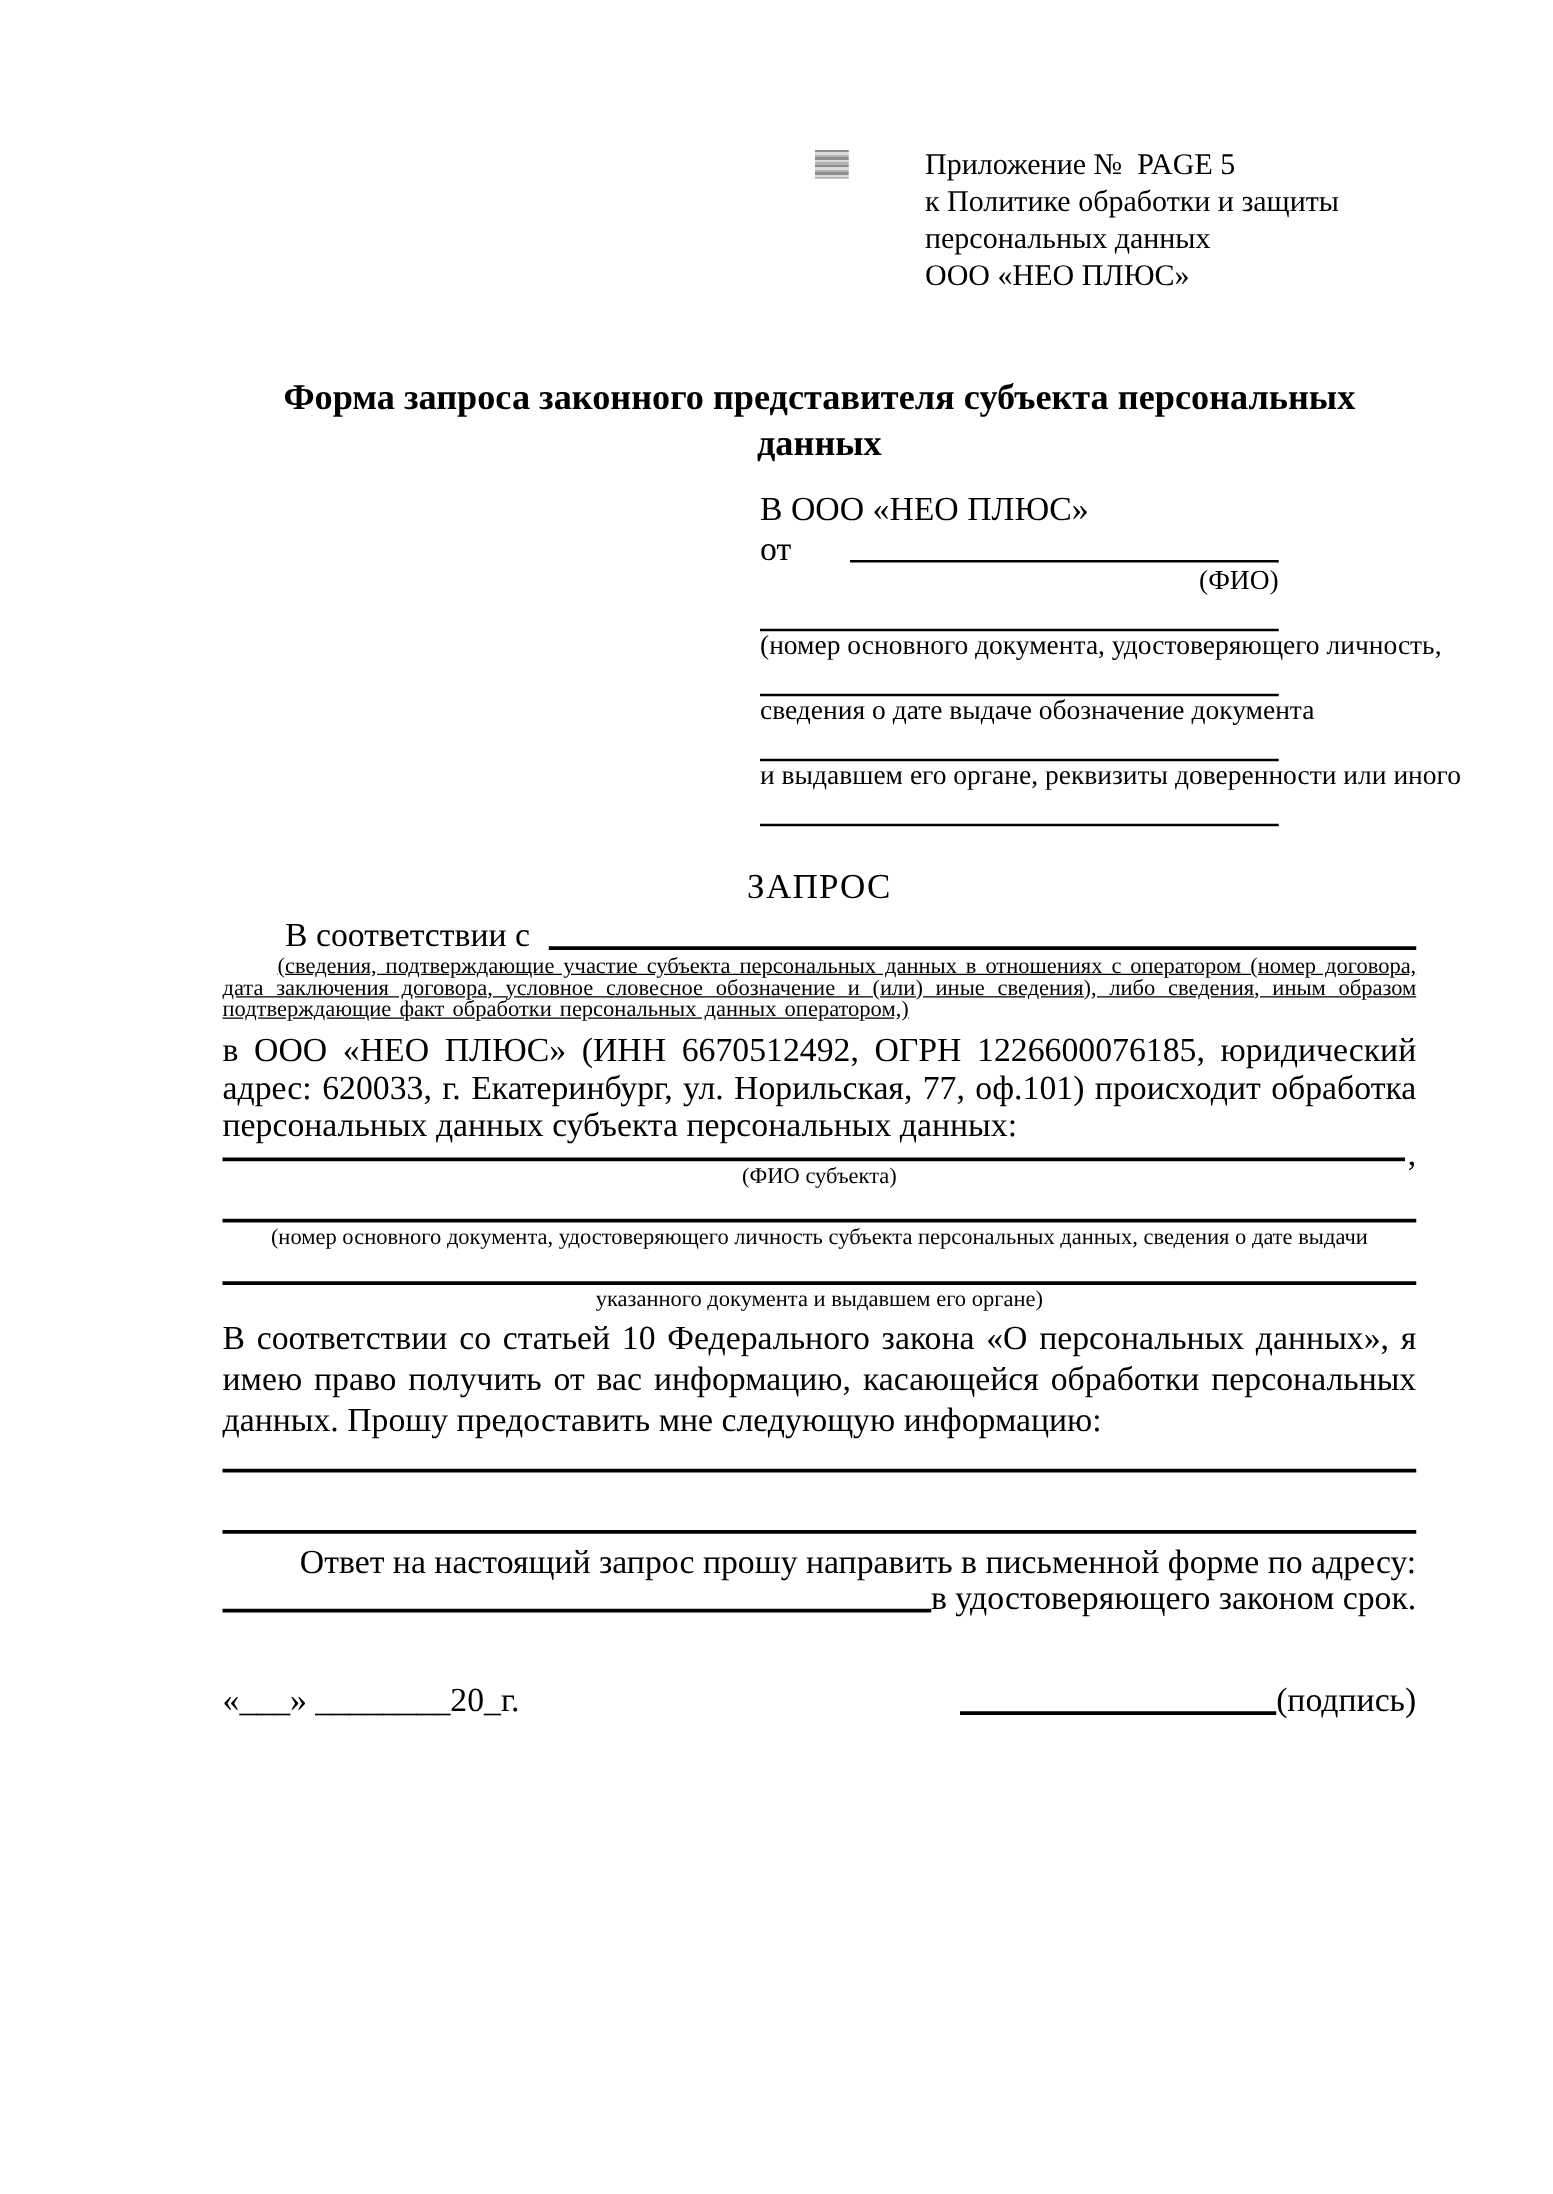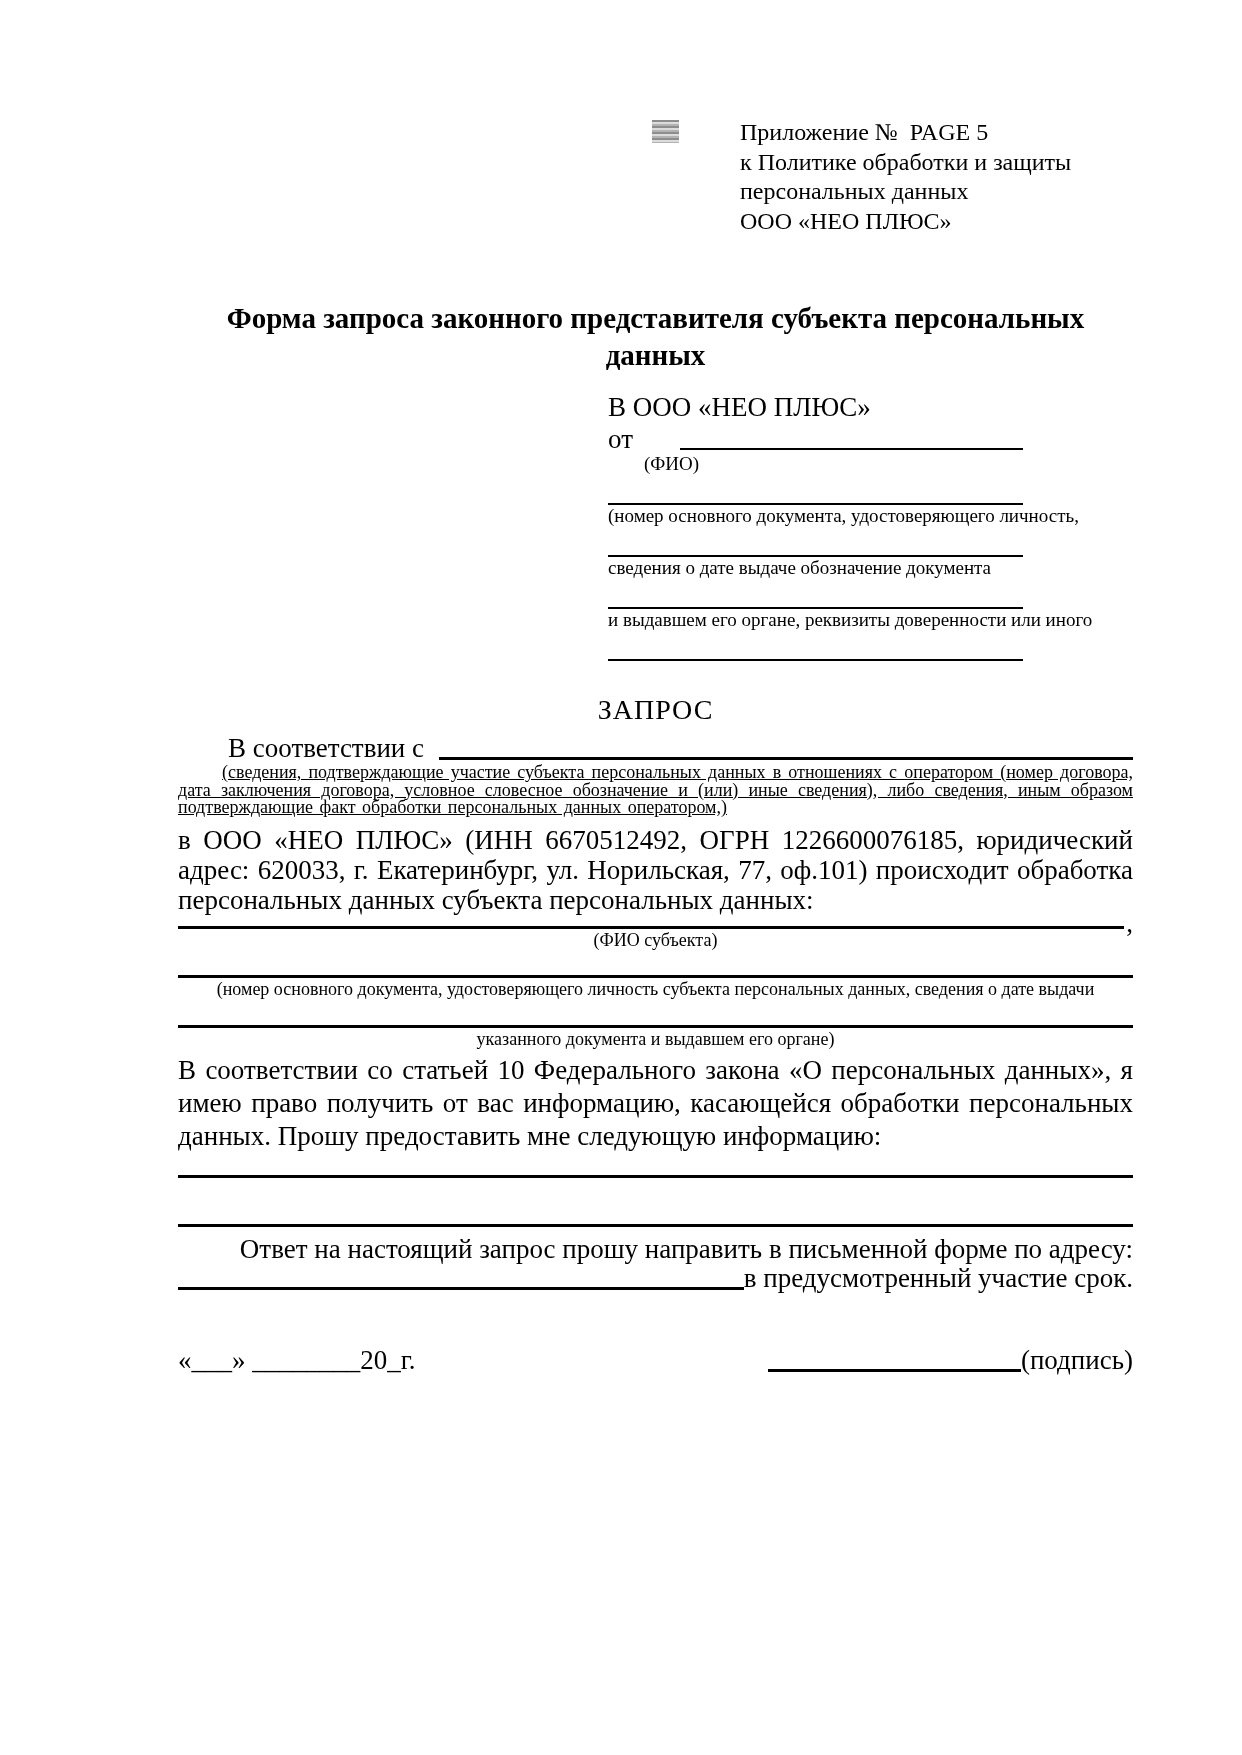--- a/index.html
+++ b/index.html
@@ -19,21 +19,21 @@
     background:repeating-linear-gradient(180deg,#8d8d8d 0 2px,#dcdcdc 2px 4px,#b3b3b3 4px 6px);
   }
   .hdr{margin-left:562px;width:400px;font-size:24px;line-height:29.5px;}
   .hdr div{white-space:pre-wrap;}
   .title{margin-top:64px;text-align:center;font-weight:700;font-size:29px;line-height:37px;}
   
   .addr{margin-left:430px;width:415px;margin-top:17px;font-size:27px;line-height:32px;}
   .fromrow{display:flex;line-height:28px;margin-top:2px;gap:40px;}
   .fromrow .label{white-space:pre;}
   .fill{flex:1 1 auto;border-bottom:2px solid #000;margin-bottom:3px;}
-  .cap{font-size:19px;line-height:22px;text-align:left;white-space:nowrap;}
+  .cap{font-size:22px;line-height:22px;text-align:right;white-space:nowrap;}
   .fio-cap{padding-left:36px;}
   .blank{height:28px;border-bottom:2px solid #000;}
   .zapros{margin-top:33px;text-align:center;font-size:28px;line-height:32px;letter-spacing:1px;}
   .introrow{display:flex;font-size:27px;line-height:28px;margin-top:8px;}
   .introrow .label{padding-left:50px;white-space:pre;}
   .introrow .fill{border-bottom:3px solid #000;margin-bottom:2px;margin-left:8px;}
   .fineprint{margin:2px 0 0;font-size:18px;line-height:17.5px;text-align:justify;text-indent:44px;word-spacing:2px;text-decoration:underline;}
   .body-p{margin:8px 0 0;font-size:27px;line-height:30px;text-align:justify;}
   .subjrow{display:flex;height:14px;align-items:flex-end;}
   .subjrow .fill{border-bottom:3px solid #000;margin-bottom:0;}
@@ -117,21 +117,21 @@
 
   <p class="law-p">В соответствии со статьей 10 Федерального закона «О персональных данных», я имею право получить от вас информацию, касающейся обработки персональных данных. Прошу предоставить мне следующую информацию:</p>
 
   <div class="gapline1"></div>
   <div class="gapline2"></div>
 
   <p class="resp">Ответ на настоящий запрос прошу направить в письменной форме по адресу:</p>
 
   <div class="addrrow">
     <span class="fill"></span>
-    <span class="suffix">в предусмотренный участие срок.</span>
+    <span class="suffix">в удостоверяющего законом срок.</span>
   </div>
 
   <div class="bottom">
     <div class="dateline">«___» ________20_г.</div>
     <div class="sig">
       <span class="fill"></span>
       <span class="sigcap">(подпись)</span>
     </div>
   </div>
 

